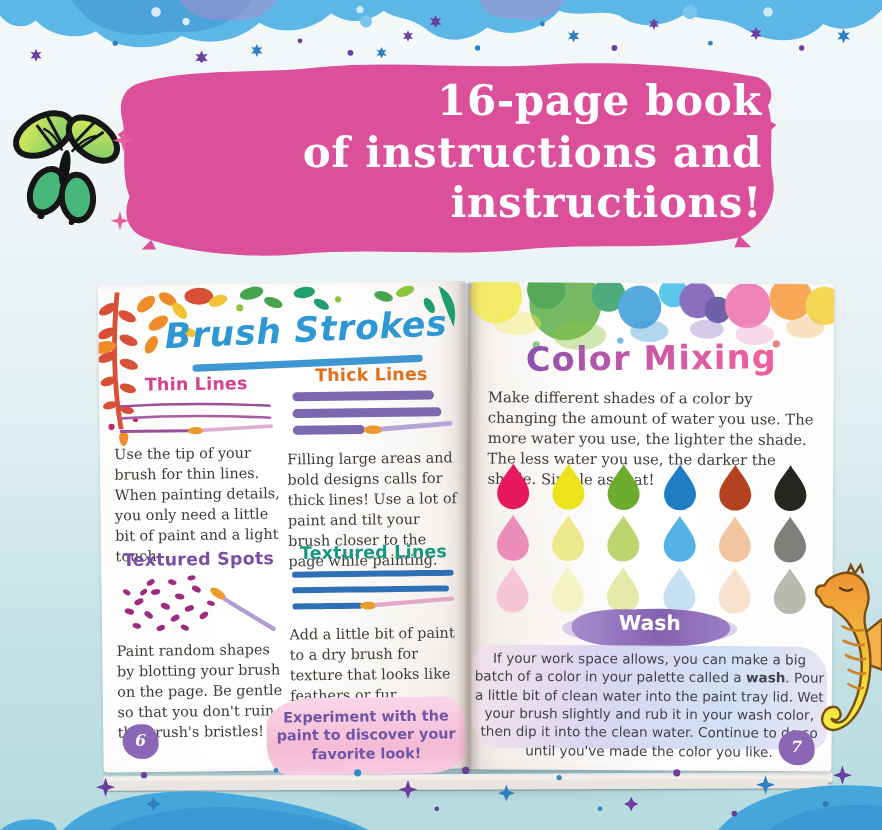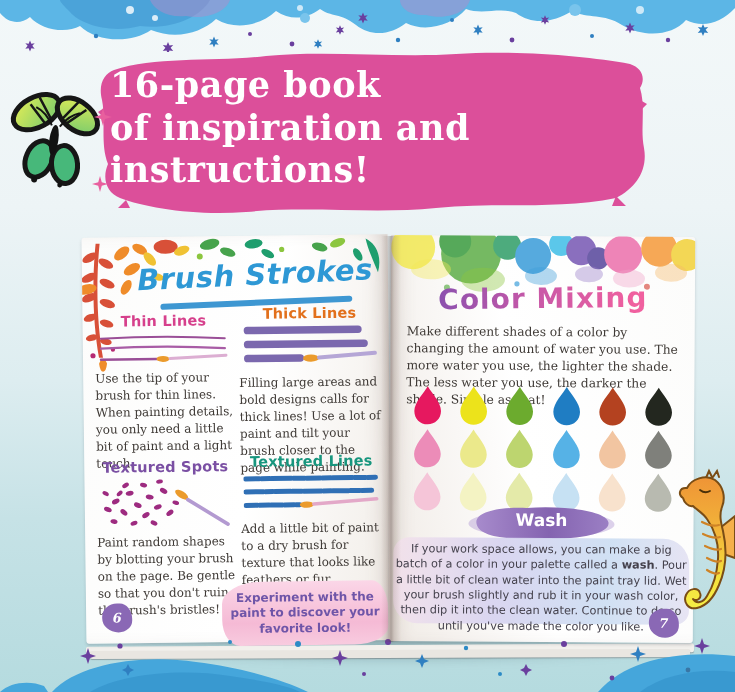--- a/index.html
+++ b/index.html
@@ -4,21 +4,21 @@
 <style>
   html,body{margin:0;padding:0;}
   .stage{
     position:relative;width:735px;height:692px;overflow:hidden;
     background:linear-gradient(180deg,#f3f8f9 0%,#edf4f6 30%,#ddedf0 55%,#c6e2e6 75%,#b5dbdf 100%);
     font-family:"DejaVu Serif",serif;
   }
   .abs{position:absolute;}
   
   .banner-text{
-    position:absolute;left:110px;top:64px;width:525px;text-align:left;
+    position:absolute;left:110px;top:64px;width:525px;text-align:right;
     color:#fff;font-family:"DejaVu Serif",serif;font-weight:bold;
     font-size:35px;line-height:1.22;letter-spacing:.5px;
   }
   
   .book{position:absolute;left:84px;top:230px;width:616px;height:428px;}
   .book-shadow{position:absolute;left:6px;top:400px;width:604px;height:36px;
     background:radial-gradient(ellipse at 50% 50%,rgba(70,100,105,.38),rgba(70,100,105,0) 70%);
     filter:blur(3px);}
   .page-strip{position:absolute;background:#f2f0ec;border-radius:2px;
     box-shadow:0 1px 1px rgba(90,90,95,.45);}
@@ -119,21 +119,21 @@
     <circle cx="592" cy="36" r="2" fill="#2f7fc1"></circle>
       <circle cx="668" cy="40" r="2.2" fill="#6a3f9e"></circle>
   </svg>
 
   <svg class="abs" style="left:96;left:96px;top:48px" width="552" height="174" viewBox="0 0 552 174">
     <path fill="#dc4f9a" d="M18,22 C60,8 120,14 170,8 C230,2 300,10 360,6 C420,2 490,8 534,16 C546,20 550,30 544,40 C550,60 544,80 548,100 C552,122 540,140 520,150 C460,162 400,154 340,160 C280,166 210,158 150,164 C100,168 50,160 24,150 C10,144 6,130 12,116 C4,96 10,72 6,52 C2,36 8,26 18,22 Z"></path>
     <path fill="#dc4f9a" d="M8,60 L2,64 L8,70 Z M544,52 L551,56 L545,62 Z M30,152 L22,160 L34,160 Z M520,148 L530,158 L516,158 Z"></path>
   </svg>
   <div class="banner-text">
     <div>16-page book</div>
-    <div>of inspiration and</div>
+    <div>of instructions and</div>
     <div>instructions!</div>
   </div>
 
   <svg class="abs" style="left:4px;top:82px" width="102" height="114" viewBox="0 0 102 114">
     <defs>
       <linearGradient id="bwing" x1="0" y1="0" x2="1" y2="1">
         <stop offset="0" stop-color="#e8ee55"></stop>
           <stop offset="1" stop-color="#6fc86f"></stop>
       </linearGradient>
     </defs>

